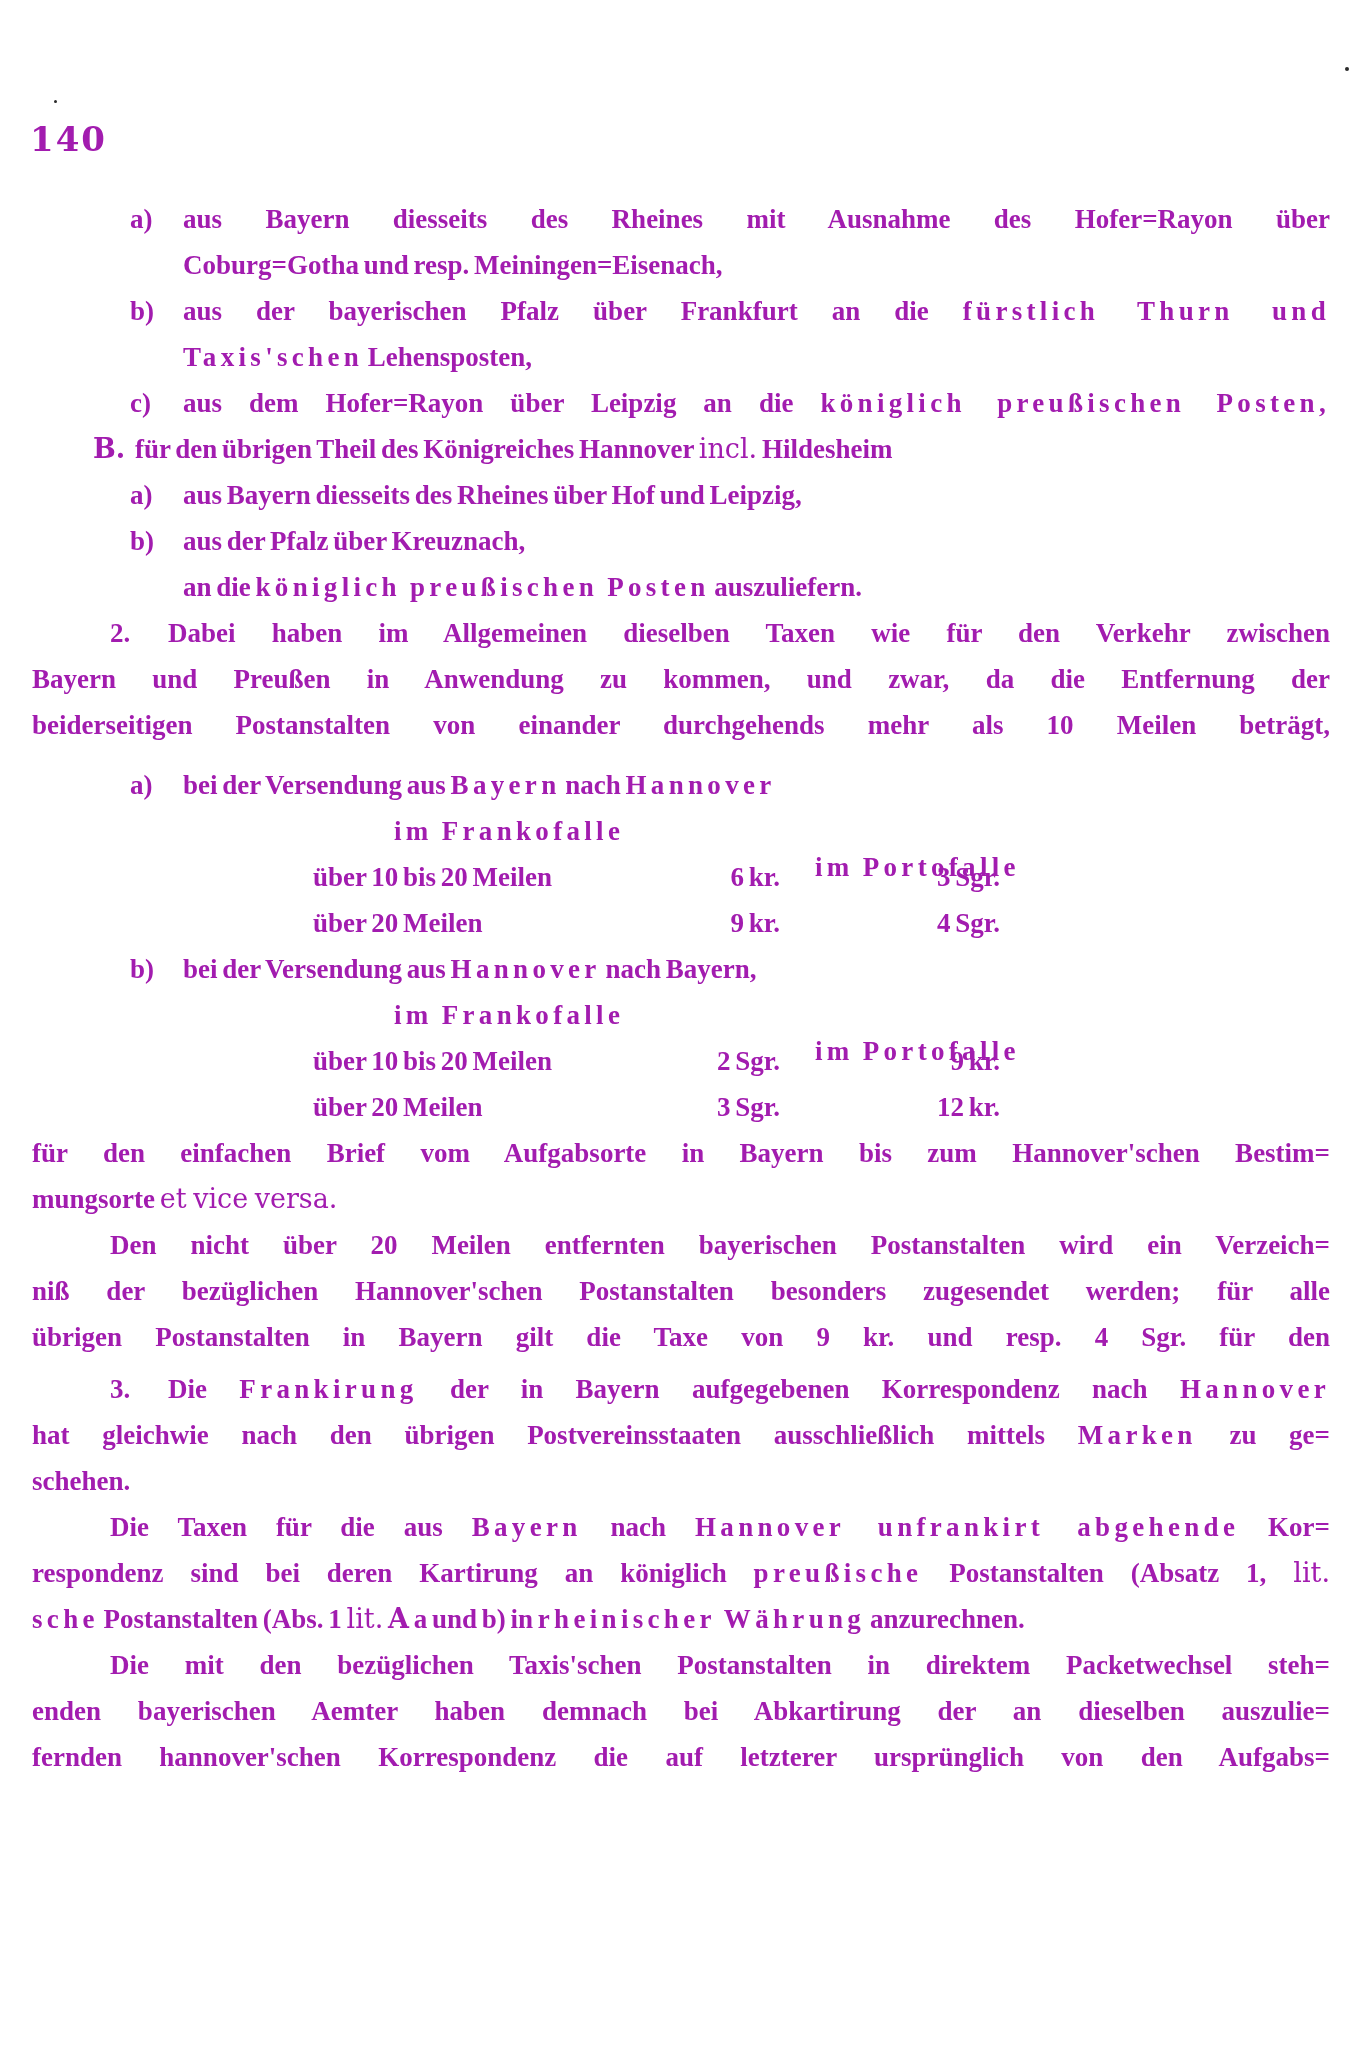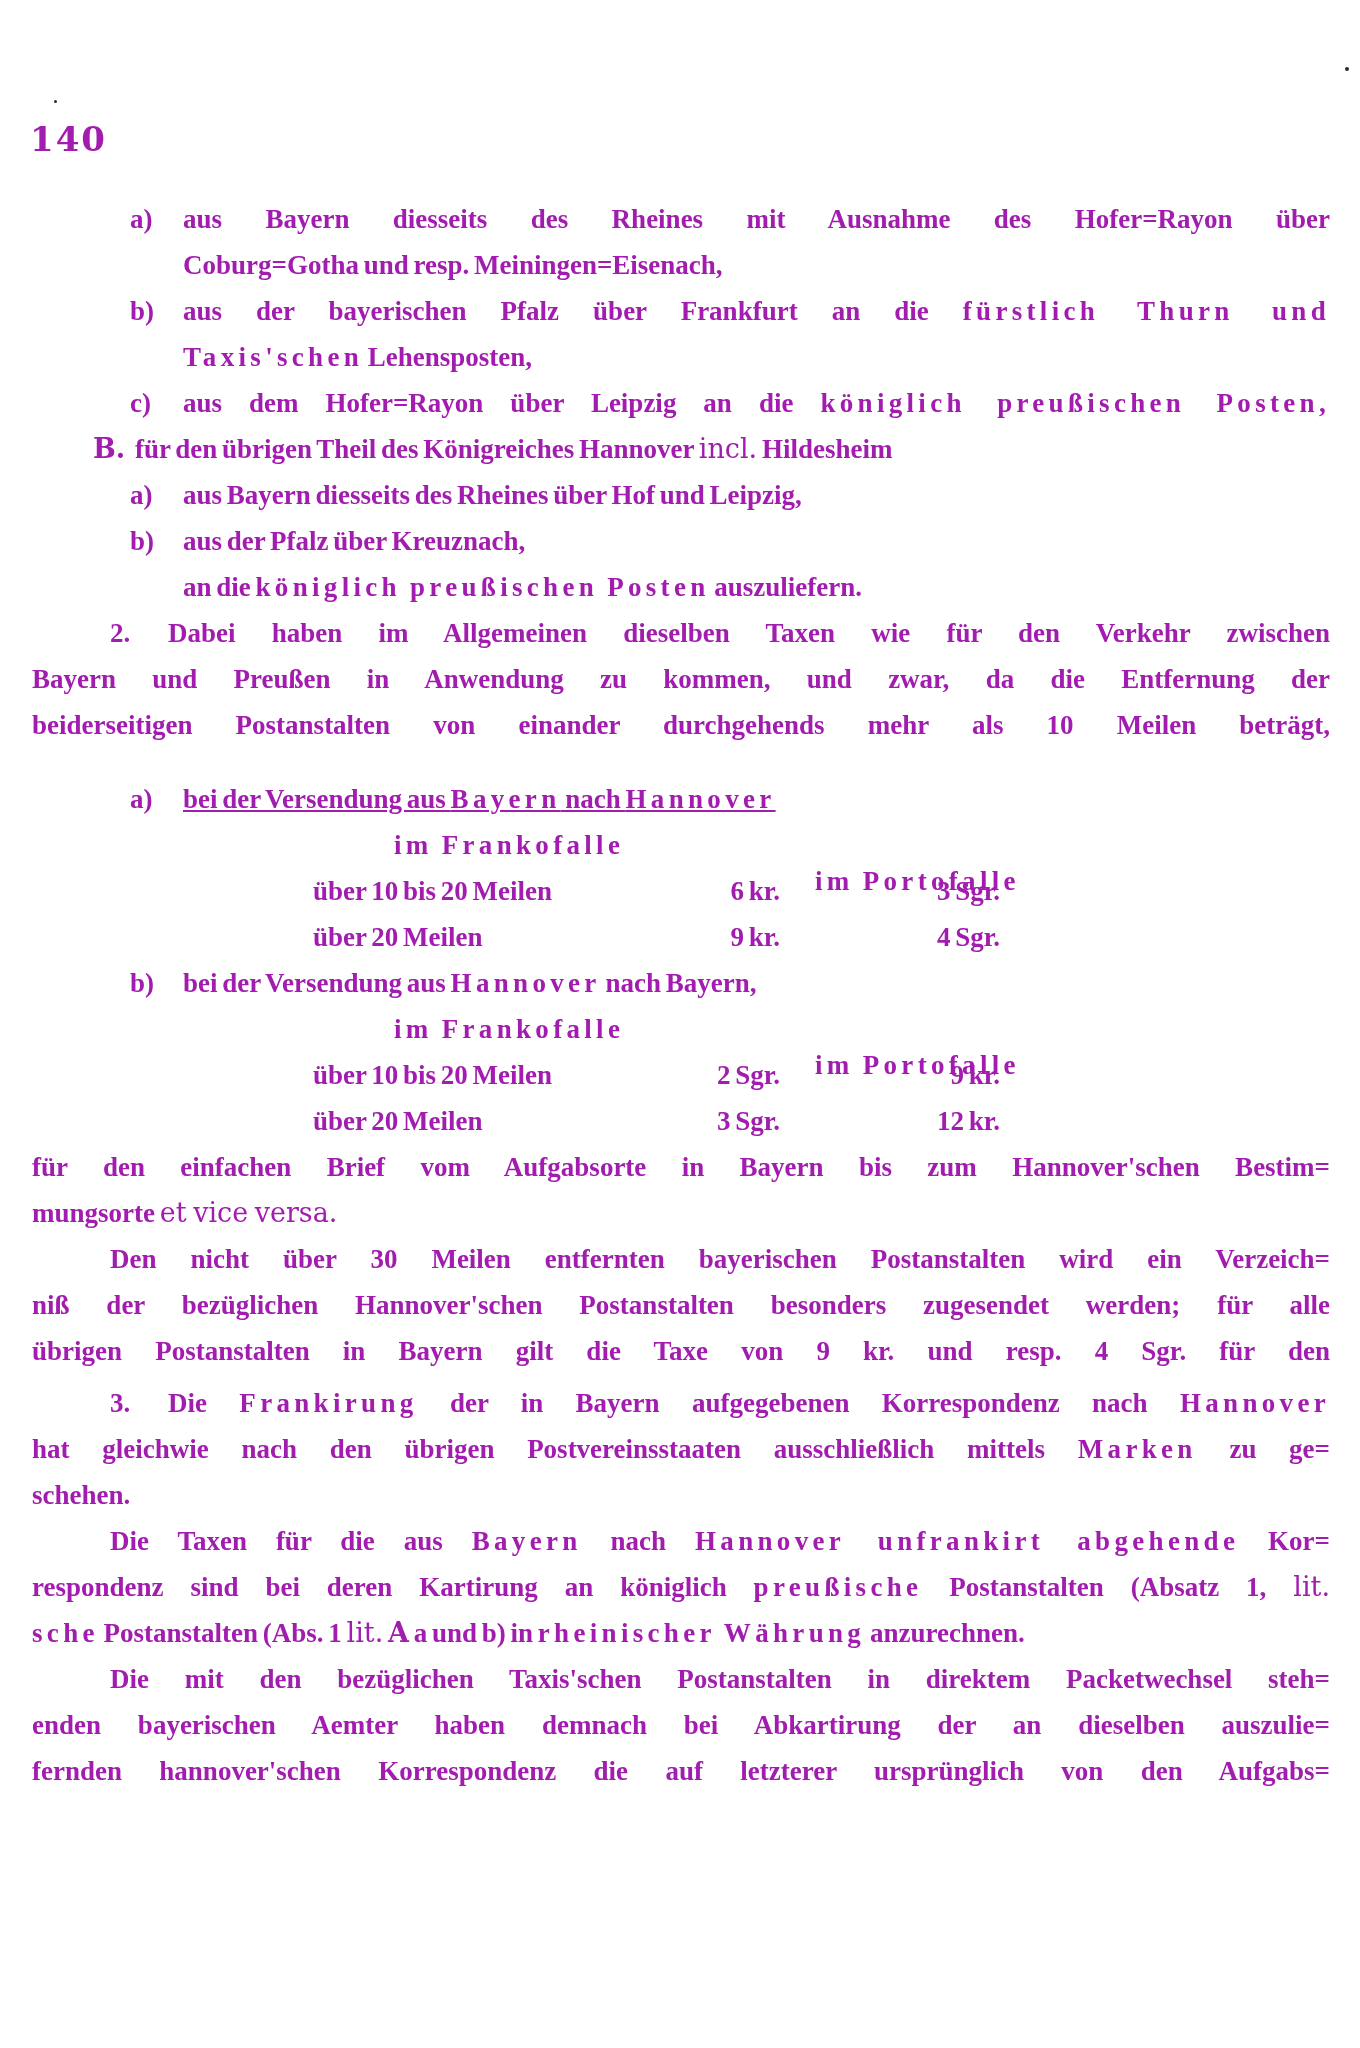--- a/index.html
+++ b/index.html
@@ -59,21 +59,21 @@
       <div class="line l-item just"><span class="lbl">b)</span><span>aus der bayerischen Pfalz über Frankfurt an die </span><span class="sp">fürstlich Thurn und</span></div>
       <div class="line l-cont"><span class="sp">Taxis'schen</span><span> Lehensposten,</span></div>
       <div class="line l-item just"><span class="lbl">c)</span><span>aus dem Hofer=Rayon über Leipzig an die </span><span class="sp">königlich preußischen Posten,</span></div>
       <div class="line l-itemB"><span class="lbl rmb">B.</span><span>für den übrigen Theil des Königreiches Hannover </span><span class="rm">incl.</span><span> Hildesheim</span></div>
       <div class="line l-item"><span class="lbl">a)</span><span>aus Bayern diesseits des Rheines über Hof und Leipzig,</span></div>
       <div class="line l-item"><span class="lbl">b)</span><span>aus der Pfalz über Kreuznach,</span></div>
       <div class="line l-cont"><span>an die </span><span class="sp">königlich preußischen Posten</span><span> auszuliefern.</span></div>
       <div class="line l-ind just"><span class="lbl">2.</span><span>Dabei haben im Allgemeinen dieselben Taxen wie für den Verkehr zwischen</span></div>
       <div class="line l-par just"><span>Bayern und Preußen in Anwendung zu kommen, und zwar, da die Entfernung der</span></div>
       <div class="line l-par just"><span>beiderseitigen Postanstalten von einander durchgehends mehr als 10 Meilen beträgt,</span></div>
-      <div class="line l-item" style="margin-top: 28px; text-decoration: underline;"><span class="lbl">a)</span><span>bei der Versendung aus </span><span class="sp">Bayern</span><span> nach </span><span class="sp">Hannover</span></div>
+      <div class="line l-item" style="margin-top: 14px;"><span class="lbl">a)</span><span>bei der Versendung aus </span><span class="sp">Bayern</span><span> nach </span><span class="sp">Hannover</span></div>
       <div class="line l-thead">
         <span class="c c-franko sp">im Frankofalle</span>
         <span class="c c-porto sp">im Portofalle</span>
       </div>
       <div class="line l-trow">
         <span class="c c-label">über 10 bis 20 Meilen</span>
         <span class="c c-franko">6 kr.</span>
         <span class="c c-porto">3 Sgr.</span>
       </div>
       <div class="line l-trow">
@@ -91,21 +91,21 @@
         <span class="c c-franko">2 Sgr.</span>
         <span class="c c-porto">9 kr.</span>
       </div>
       <div class="line l-trow">
         <span class="c c-label">über 20 Meilen</span>
         <span class="c c-franko">3 Sgr.</span>
         <span class="c c-porto">12 kr.</span>
       </div>
       <div class="line l-par just"><span>für den einfachen Brief vom Aufgabsorte in Bayern bis zum Hannover'schen Bestim=</span></div>
       <div class="line l-par"><span>mungsorte </span><span class="rm">et vice versa.</span></div>
-      <div class="line l-ind just"><span>Den nicht über 30 Meilen entfernten bayerischen Postanstalten wird ein Verzeich=</span></div>
+      <div class="line l-ind just"><span>Den nicht über 20 Meilen entfernten bayerischen Postanstalten wird ein Verzeich=</span></div>
       <div class="line l-par just"><span>niß der bezüglichen Hannover'schen Postanstalten besonders zugesendet werden; für alle</span></div>
       <div class="line l-par just"><span>übrigen Postanstalten in Bayern gilt die Taxe von 9 kr. und resp. 4 Sgr. für den</span></div>
       <div class="line l-ind just" style="margin-top: 6px;"><span class="lbl">3.</span><span>Die </span><span class="sp">Frankirung</span><span> der in Bayern aufgegebenen Korrespondenz nach </span><span class="sp">Hannover</span></div>
       <div class="line l-par just"><span>hat gleichwie nach den übrigen Postvereinsstaaten ausschließlich mittels </span><span class="sp">Marken</span><span> zu ge=</span></div>
       <div class="line l-par"><span>schehen.</span></div>
       <div class="line l-ind just"><span>Die Taxen für die aus </span><span class="sp">Bayern</span><span> nach </span><span class="sp">Hannover unfrankirt abgehende</span><span> Kor=</span></div>
       <div class="line l-par just"><span>respondenz sind bei deren Kartirung an königlich </span><span class="sp">preußische</span><span> Postanstalten (Absatz 1, </span><span class="rm">lit.</span></div>
       <div class="line l-par"><span class="sp">sche</span><span> Postanstalten (Abs. 1 </span><span class="rm">lit.</span><span> </span><span class="rmb">A</span><span> a und b) in </span><span class="sp">rheinischer Währung</span><span> anzurechnen.</span></div>
       <div class="line l-ind just"><span>Die mit den bezüglichen Taxis'schen Postanstalten in direktem Packetwechsel steh=</span></div>
       <div class="line l-par just"><span>enden bayerischen Aemter haben demnach bei Abkartirung der an dieselben auszulie=</span></div>

